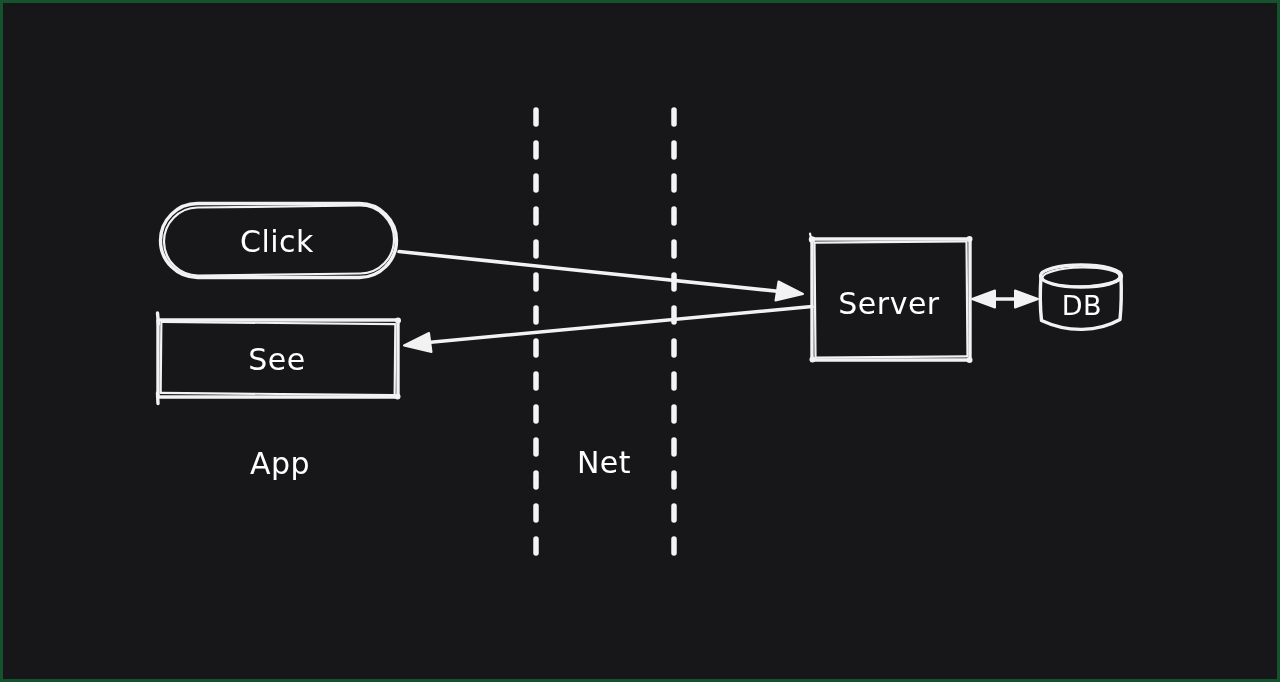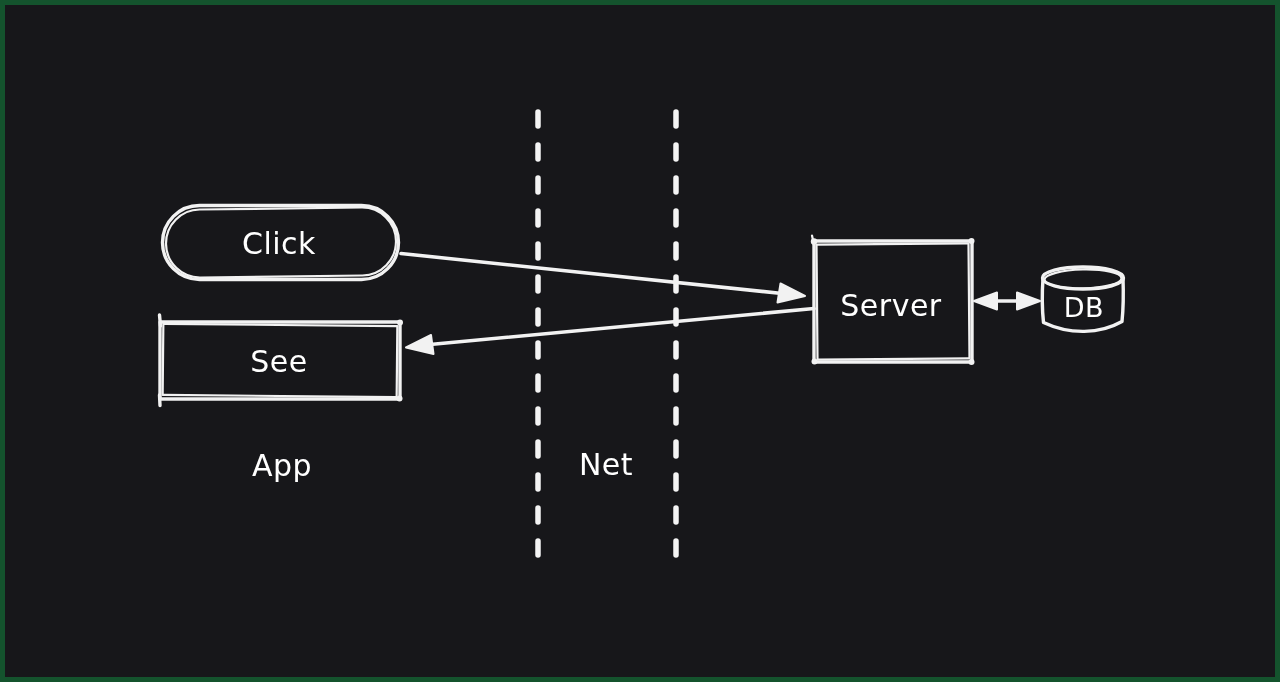--- a/index.html
+++ b/index.html
@@ -1,21 +1,21 @@
 <!DOCTYPE html>
 <html><head>
 <meta charset="utf-8">
 <style>
   html, body { margin: 0; padding: 0; background: #e8e8e8; }
   .frame {
     position: relative;
     width: 1280px;
     height: 682px;
     box-sizing: border-box;
-    border: 5px solid #14532d;
+    border: 3px solid #14532d;
     background: #17171a;
     overflow: hidden;
   }
   svg { display: block; }
   .sketch {
     stroke: #f2f2f2;
     fill: none;
     stroke-linecap: round;
     stroke-linejoin: round;
   }

